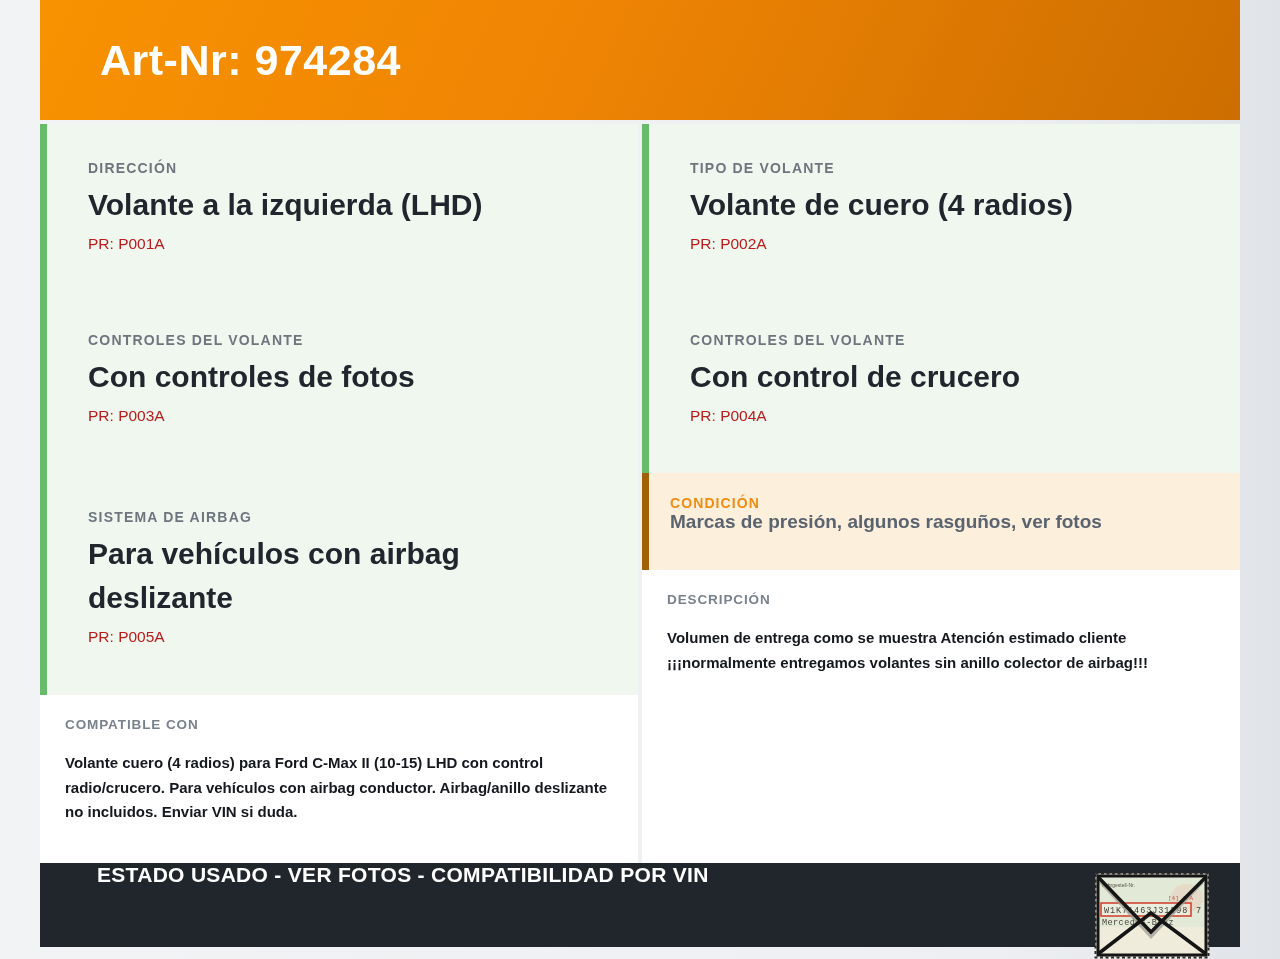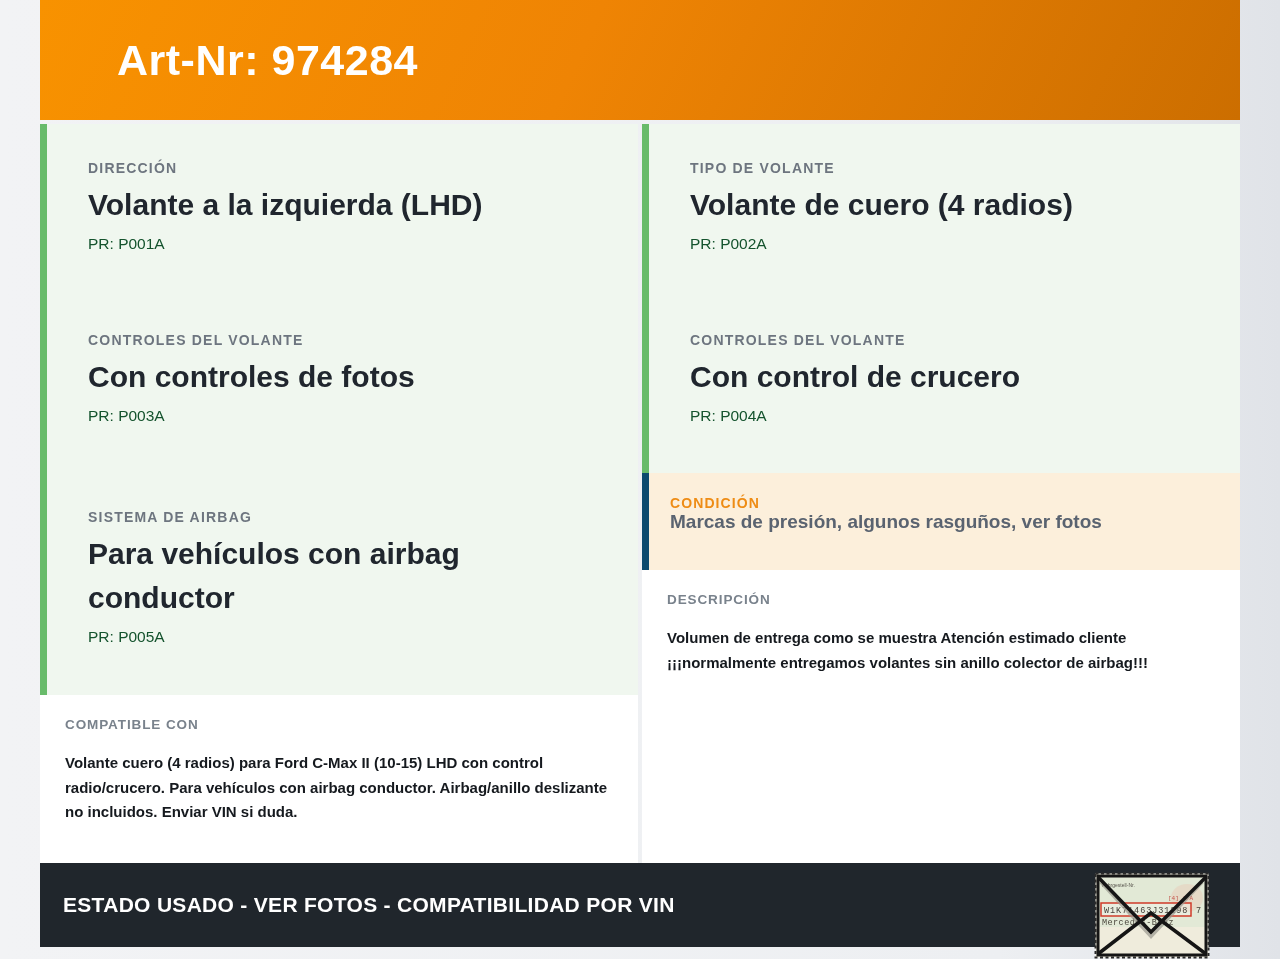--- a/index.html
+++ b/index.html
@@ -19,21 +19,20 @@
     background: linear-gradient(115deg, #f89200 0%, #ef8404 45%, #cc6e00 100%);
     display: flex;
     align-items: center;
     padding-left: 60px;
   }
   .header h1 {
     color: #ffffff;
     font-size: 43px;
     font-weight: 700;
     letter-spacing: 0.5px;
-    margin-left: 17px;
   }
   .grid {
     margin-top: 4px;
     display: flex;
     gap: 4px;
   }
   .col {
     width: 598px;
     display: flex;
     flex-direction: column;
@@ -52,26 +51,26 @@
   }
   .spec-title {
     font-size: 30px;
     font-weight: 700;
     color: #20262e;
     line-height: 44px;
     margin-top: 7px;
   }
   .spec-pr {
     font-size: 15.5px;
-    color: #14532d;
+    color: #b91c1c;
     margin-top: 8px;
   }
   .card.condition {
     background: #fcefdb;
-    border-left: 7px solid #0c4a6e;
+    border-left: 7px solid #a16207;
     padding: 22px 20px 0 21px;
   }
   .condition-label {
     font-size: 14px;
     font-weight: 700;
     letter-spacing: 1.1px;
     color: #ee8c15;
   }
   .condition-text {
     font-size: 19px;
@@ -92,22 +91,21 @@
     font-size: 15px;
     font-weight: 700;
     color: #15191e;
     line-height: 24.6px;
     margin-top: 19px;
   }
   .footer {
     height: 84px;
     background: #20262c;
     display: flex;
-    align-items: center;
-    padding-left: 23px;
+    padding-left: 57px;
   }
   .footer-text {
     color: #ffffff;
     font-size: 21px;
     font-weight: 700;
     letter-spacing: 0.3px;
   }
   .stamp {
     position: absolute;
     left: 1054px;
@@ -135,21 +133,21 @@
         <div class="spec-title">Volante a la izquierda (LHD)</div>
         <div class="spec-pr">PR: P001A</div>
       </div>
       <div class="card spec" style="height:177px">
         <div class="spec-label">CONTROLES DEL VOLANTE</div>
         <div class="spec-title">Con controles de fotos</div>
         <div class="spec-pr">PR: P003A</div>
       </div>
       <div class="card spec" style="height:222px">
         <div class="spec-label">SISTEMA DE AIRBAG</div>
-        <div class="spec-title" style="max-width:470px">Para vehículos con airbag conductor</div>
+        <div class="spec-title" style="max-width:470px">Para vehículos con airbag deslizante</div>
         <div class="spec-pr">PR: P005A</div>
       </div>
       <div class="card white" style="height:168px">
         <div class="white-label">COMPATIBLE CON</div>
         <div class="white-text">Volante cuero (4 radios) para Ford C-Max II (10-15) LHD con control radio/crucero. Para vehículos con airbag conductor. Airbag/anillo deslizante no incluidos. Enviar VIN si duda.</div>
       </div>
     </div>
 
     <div class="col">
       <div class="card spec" style="height:172px">

